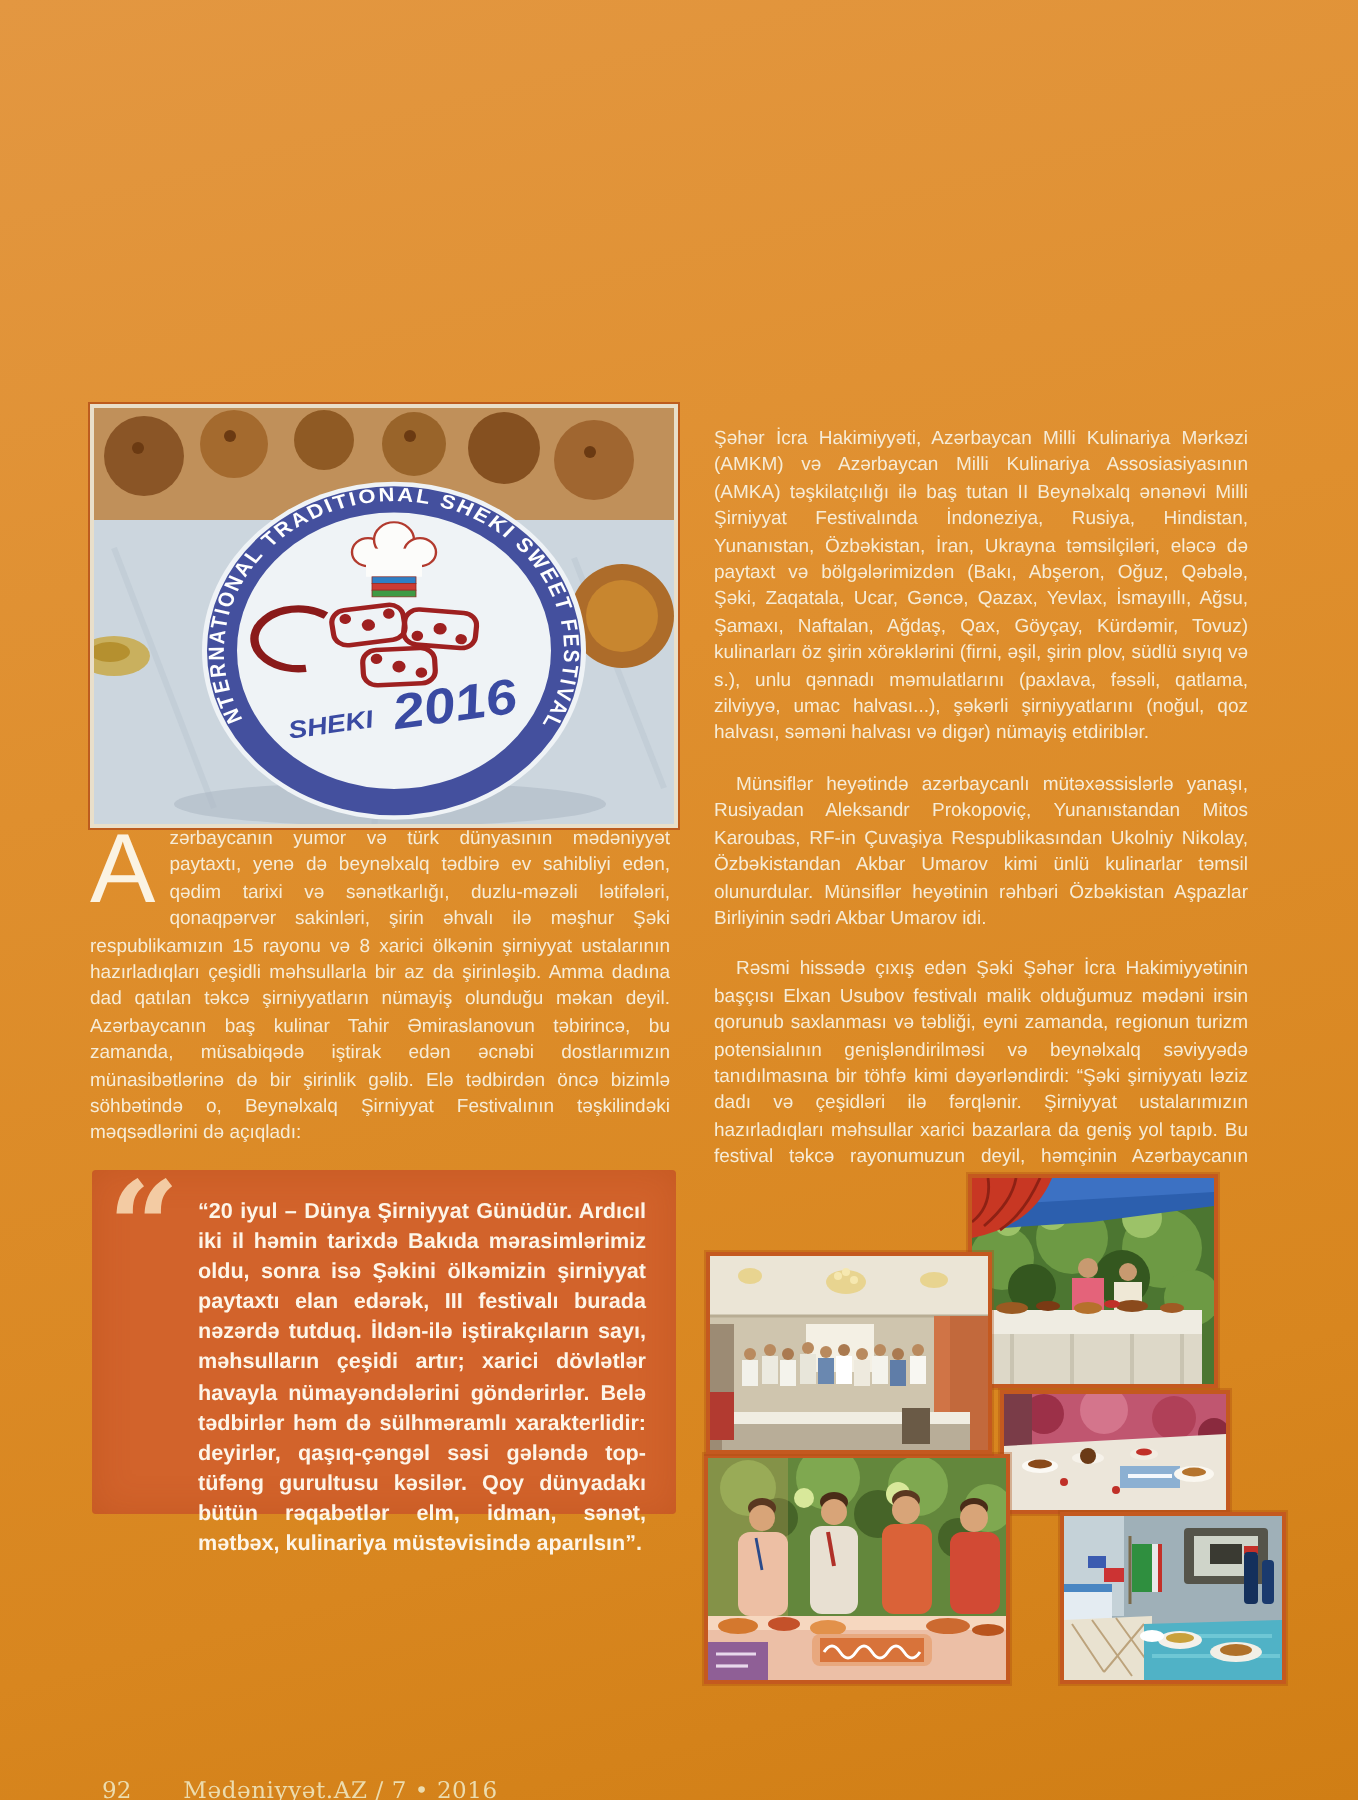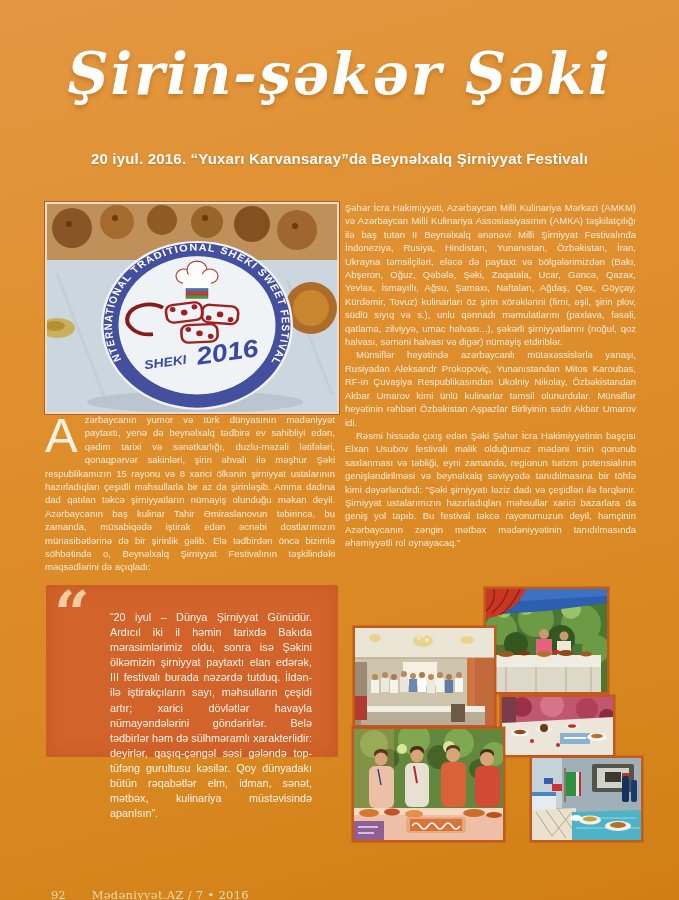--- a/index.html
+++ b/index.html
@@ -15,61 +15,59 @@
     text-shadow:0 3px 4px rgba(140,75,5,.35);
   }
   .subtitle{
     position:absolute;top:150px;left:0;width:100%;text-align:center;
     font-size:15px;font-weight:bold;color:#ffffff;
     text-shadow:0 1px 2px rgba(150,85,10,.5);letter-spacing:.2px;
   }
   .body-text{
     font-size:9.5px;line-height:13.4px;color:#f6ecd7;text-align:justify;
   }
-  .body-text p{margin:0;}
+  .body-text p{margin:12px;}
   .body-text p + p{text-indent:11px;}
   .col{position:absolute;overflow:hidden;}
   .dropcap{
     float:left;font-size:49px;line-height:40px;padding:2px 7px 0 0;
     color:#fbf3e2;font-weight:normal;
   }
   .quote-box{
     position:absolute;left:46px;top:585px;width:292px;height:172px;
     background:#d2632b;border-radius:2px;box-sizing:border-box;
     padding:13px 14px 10px 52px;
     box-shadow:inset 0 0 18px rgba(160,60,10,.25);
   }
   .quote-mark{
     position:absolute;left:8px;top:-2px;
     font-family:"DejaVu Serif",serif;font-size:62px;line-height:62px;
     color:#f3cba3;font-weight:bold;
   }
   .quote-text{
-    font-size:10.8px;line-height:15.1px;font-weight:normal;color:#fdf5e8;
-    text-align:justify;margin:12px;
+    font-size:10.8px;line-height:15.1px;font-weight:bold;color:#fdf5e8;
+    text-align:justify;margin:1px;
   }
   .photo{position:absolute;border:2px solid #c4591f;box-shadow:0 0 0 1px rgba(170,75,15,.35);}
   .photo svg{display:block;}
   .cake-photo{
     position:absolute;left:45px;top:202px;width:290px;height:208px;
     border:2px solid #e9dfca;box-shadow:0 0 0 1px #bd5c1e;
   }
   .footer{
     position:absolute;left:51px;top:853px;display:flex;align-items:flex-end;
     font-family:"DejaVu Serif",serif;font-size:11.5px;color:#ecdcae;
   }
   .footer .mag{margin-left:26px;letter-spacing:.3px;margin-top:35px;}
 </style>
 </head>
 <body>
 
 <div class="page">
 
-  <div class="title">Şirin-şəkər Şəki</div>
-  <div class="subtitle">20 iyul. 2016.  “Yuxarı Karvansaray”da Beynəlxalq Şirniyyat Festivalı</div>
 
   <div class="cake-photo">
     <svg width="100%" height="100%" viewBox="0 0 290 208" preserveAspectRatio="none">
       <rect x="0" y="0" width="290" height="208" fill="#ccd6de"></rect>
       <path d="M10,70 L60,200 M240,75 L285,190 M140,210 L150,120" stroke="#bcc8d2" stroke-width="3" fill="none" opacity=".6"></path>
 
       <rect x="0" y="0" width="290" height="56" fill="#c0905a"></rect>
       <circle cx="25" cy="24" r="20" fill="#8a5526"></circle>
         <circle cx="70" cy="18" r="17" fill="#a46a2e"></circle>
       <circle cx="115" cy="16" r="15" fill="#8f5a24"></circle>

